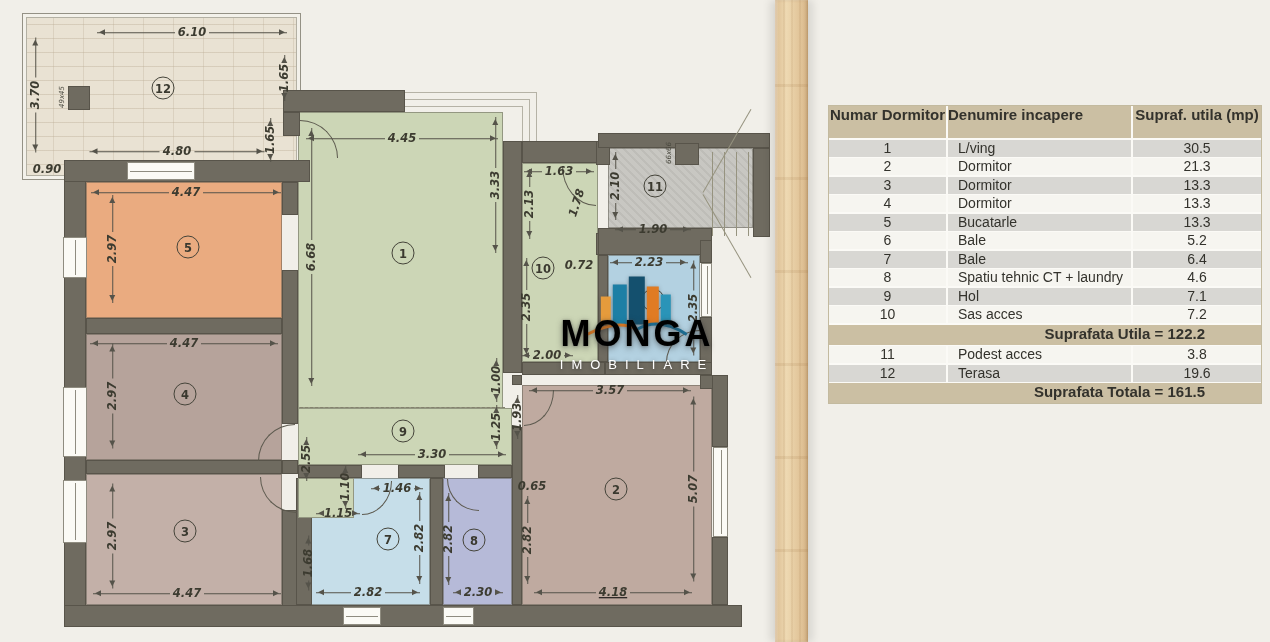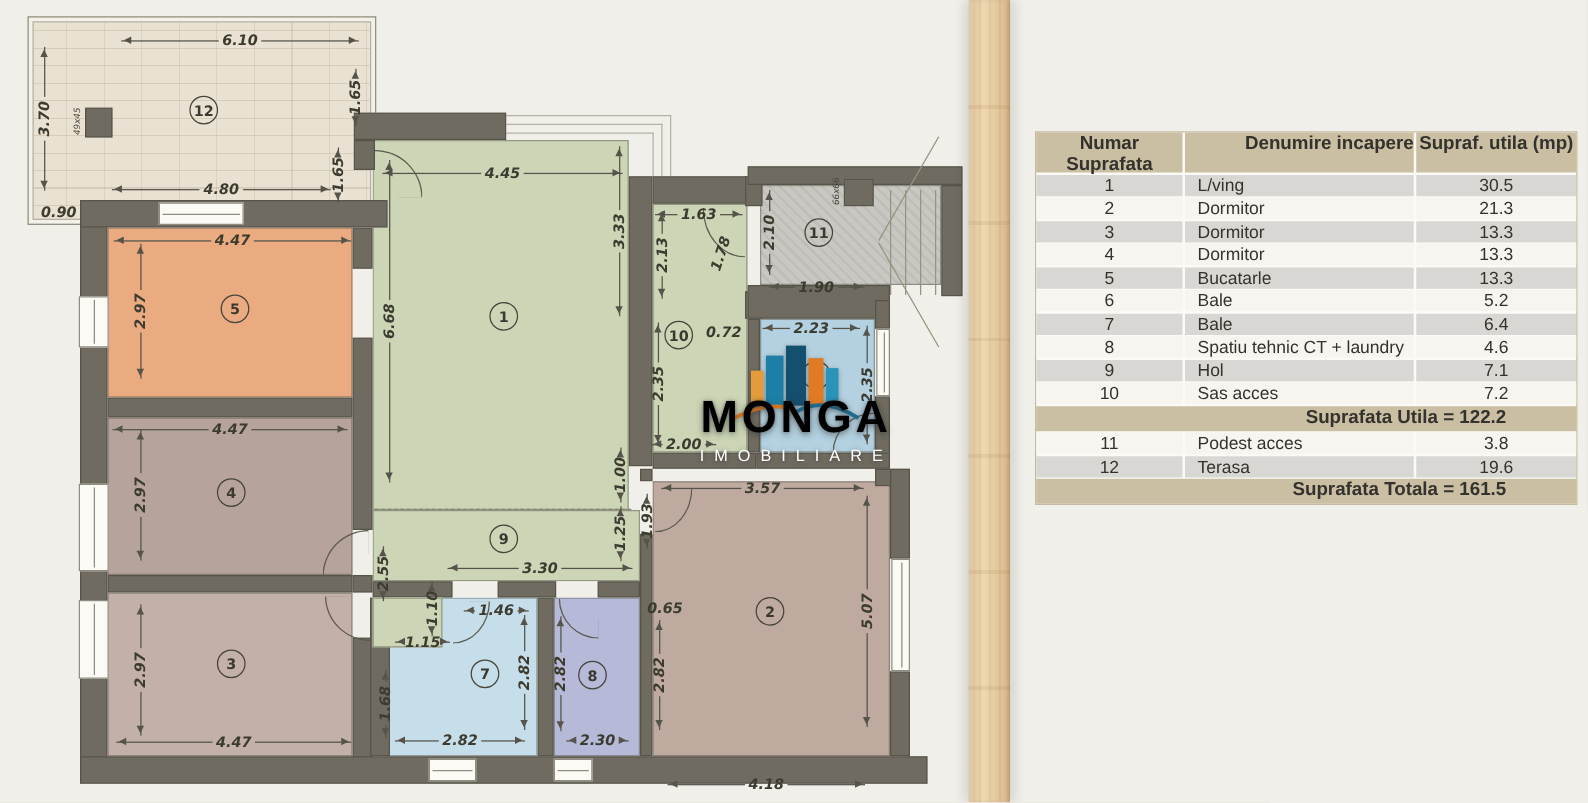--- a/index.html
+++ b/index.html
@@ -372,21 +372,21 @@
       <div class="dim v" style="width: 88px; left: 528px; top: 540px;">
         <i class="ln a"></i>
         <span class="lbl">2.82</span>
         <i class="ln b"></i>
       </div>
       <div class="dim v" style="width: 185px; left: 694px; top: 489px;">
         <i class="ln a"></i>
         <span class="lbl">5.07</span>
         <i class="ln b"></i>
       </div>
-      <div class="dim" style="width: 158px; left: 613px; top: 628px;">
+      <div class="dim" style="width: 158px; left: 613px; top: 593px; text-decoration: underline;">
         <i class="ln a"></i>
         <span class="lbl">4.18</span>
         <i class="ln b"></i>
       </div>
       <div class="circ" style="left: 163px; top: 88px;">12</div>
       <div class="circ" style="left: 188px; top: 247px;">5</div>
       <div class="circ" style="left: 185px; top: 394px;">4</div>
       <div class="circ" style="left: 185px; top: 531px;">3</div>
       <div class="circ" style="left: 403px; top: 253px;">1</div>
       <div class="circ" style="left: 403px; top: 431px;">9</div>
@@ -397,22 +397,22 @@
       <div class="circ" style="left: 388px; top: 539px;">7</div>
       <div class="circ" style="left: 474px; top: 540px;">8</div>
       <div class="collab" style="left: 62px; top: 97px;">49x45</div>
       <div class="collab" style="left: 669px; top: 153px;">66x66</div>
     </div>
 
   <div class="wood"></div>
 
   <div class="rtable">
     <div class="thead">
-      <div class="hc c1">Numar Suprafata</div>
-      <div class="hc c2" style="text-align:right;padding-left:0;">Denumire incapere</div>
+      <div class="hc c1">Numar Dormitor</div>
+      <div class="hc c2" style="text-align:left;padding-left:0;">Denumire incapere</div>
       <div class="hc c3">Supraf. utila (mp)</div>
     </div>
     <div>
         <div class="trow">
           <div class="tc c1 bg-g">1</div>
           <div class="tc c2 bg-g">L/ving</div>
           <div class="tc c3 bg-g">30.5</div>
         </div>
         <div class="trow">
           <div class="tc c1 bg-w">2</div>

